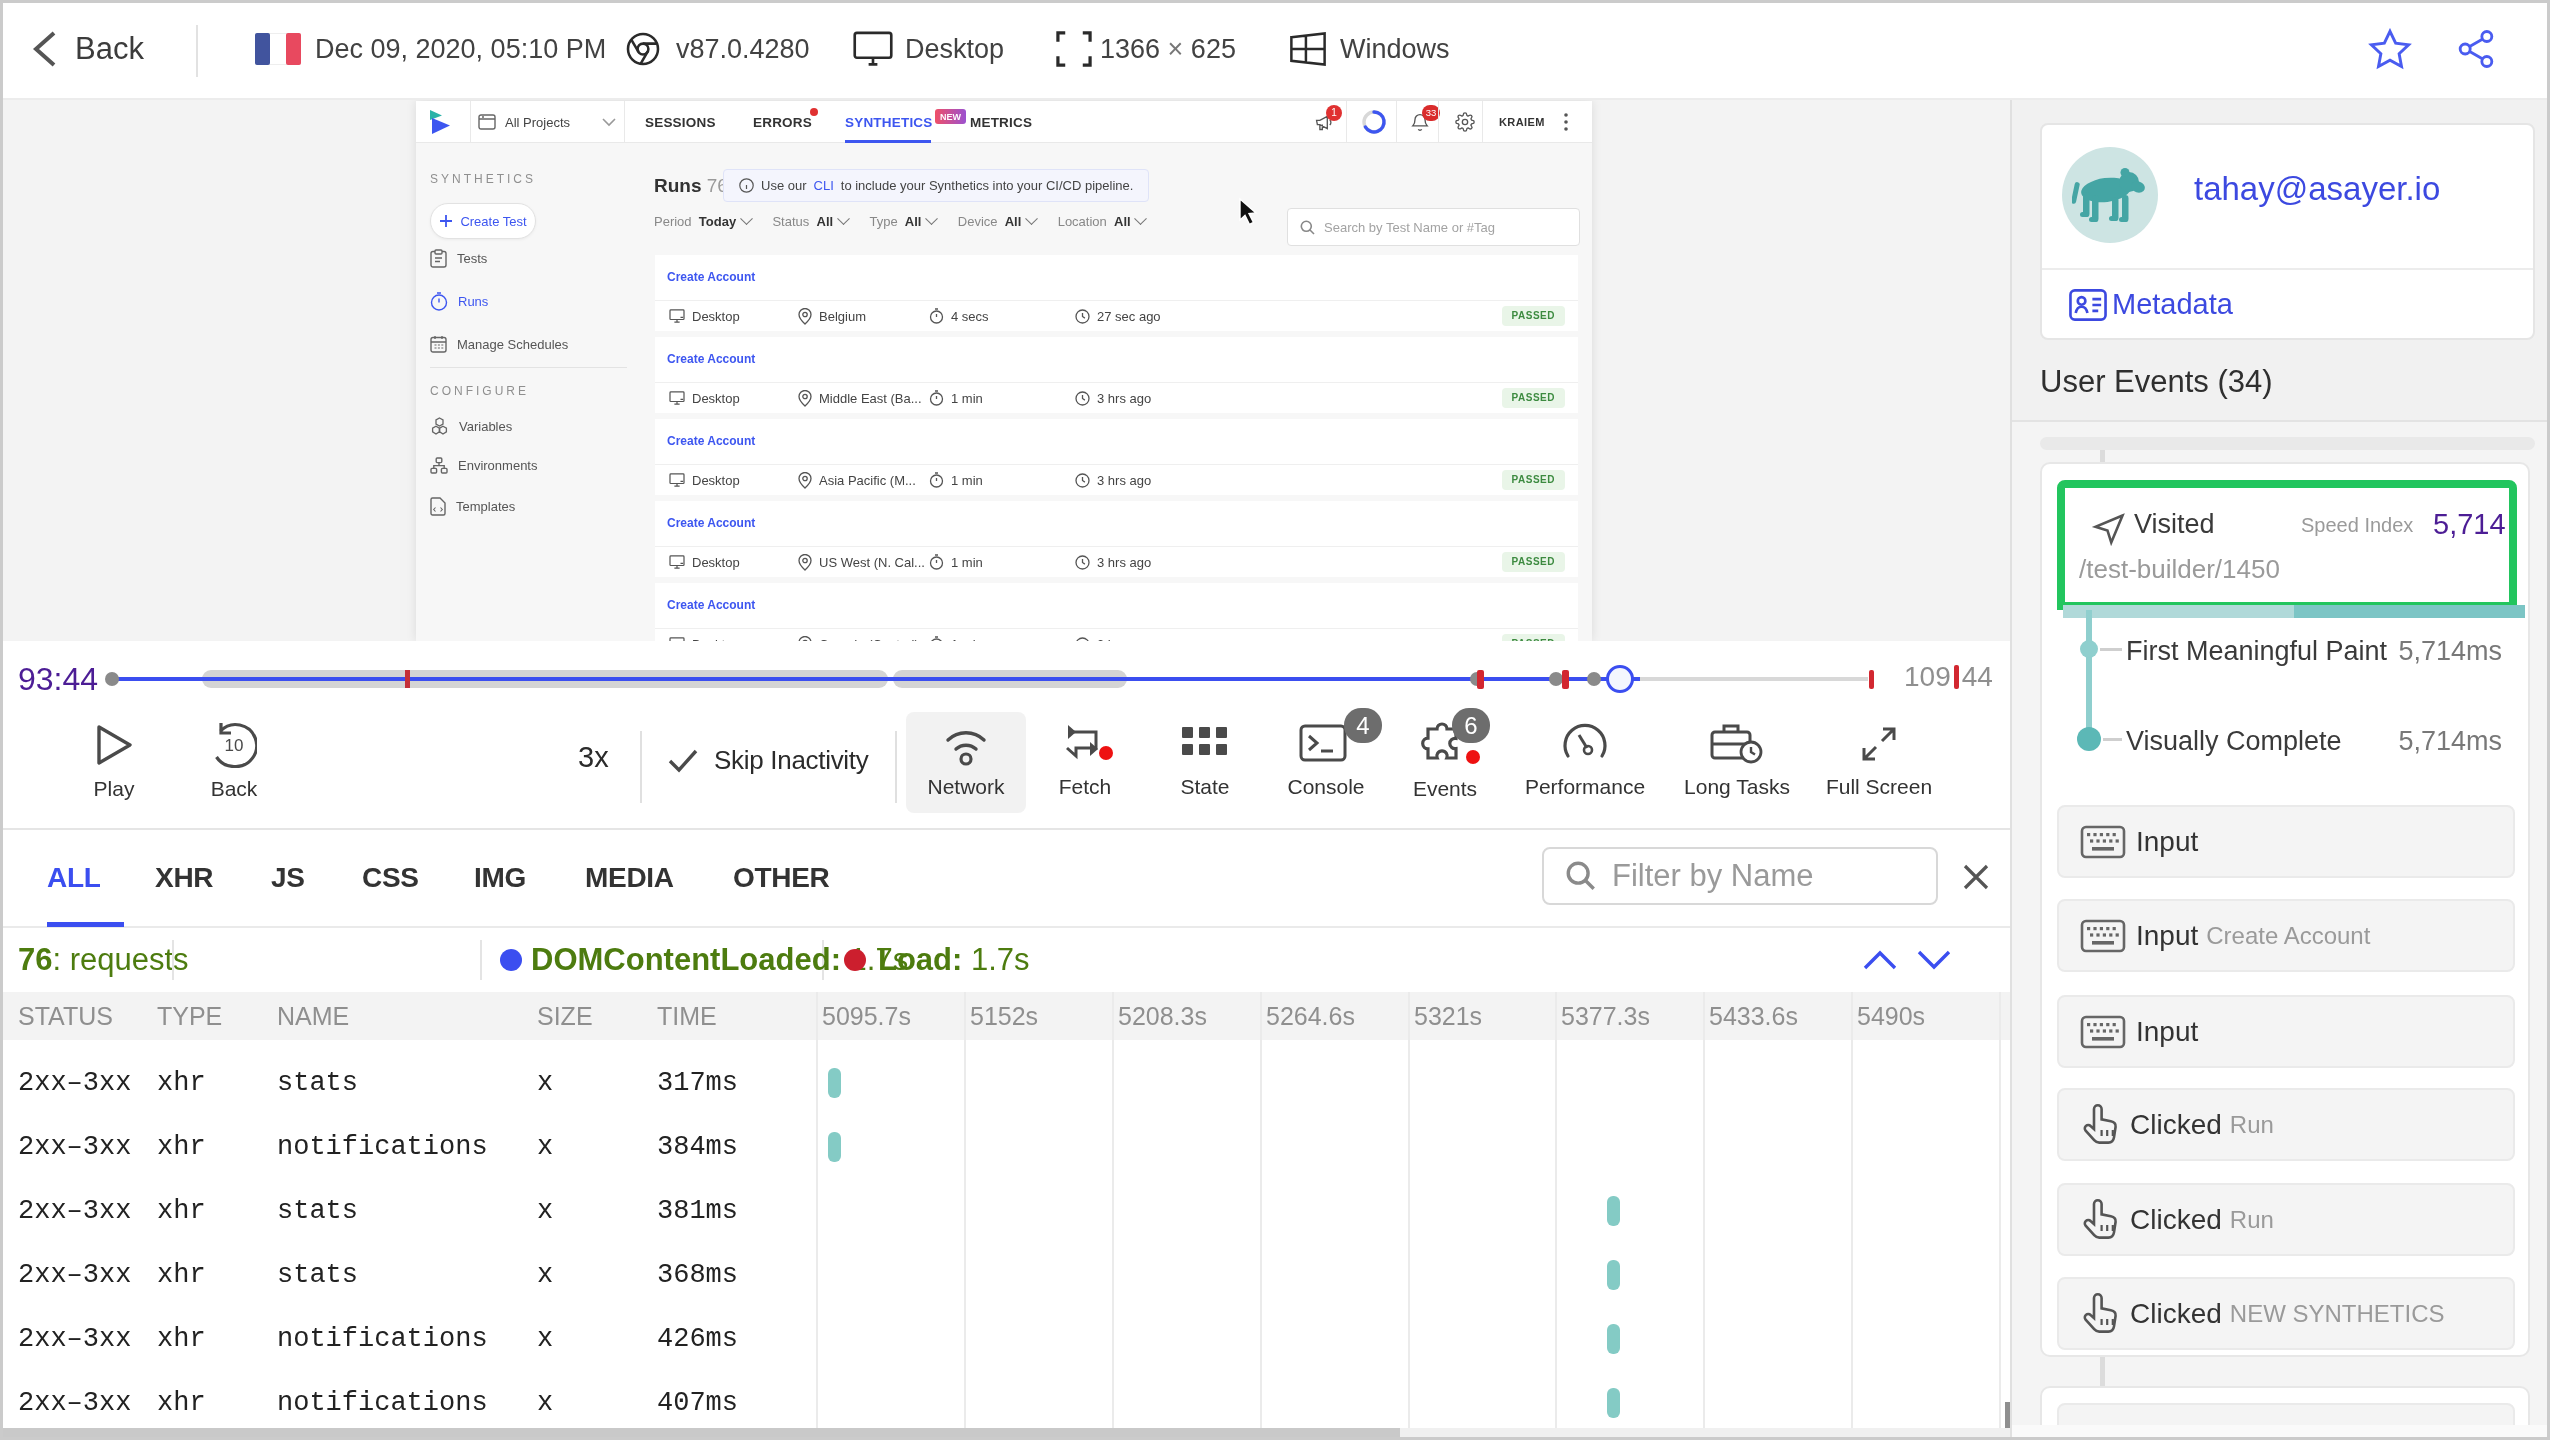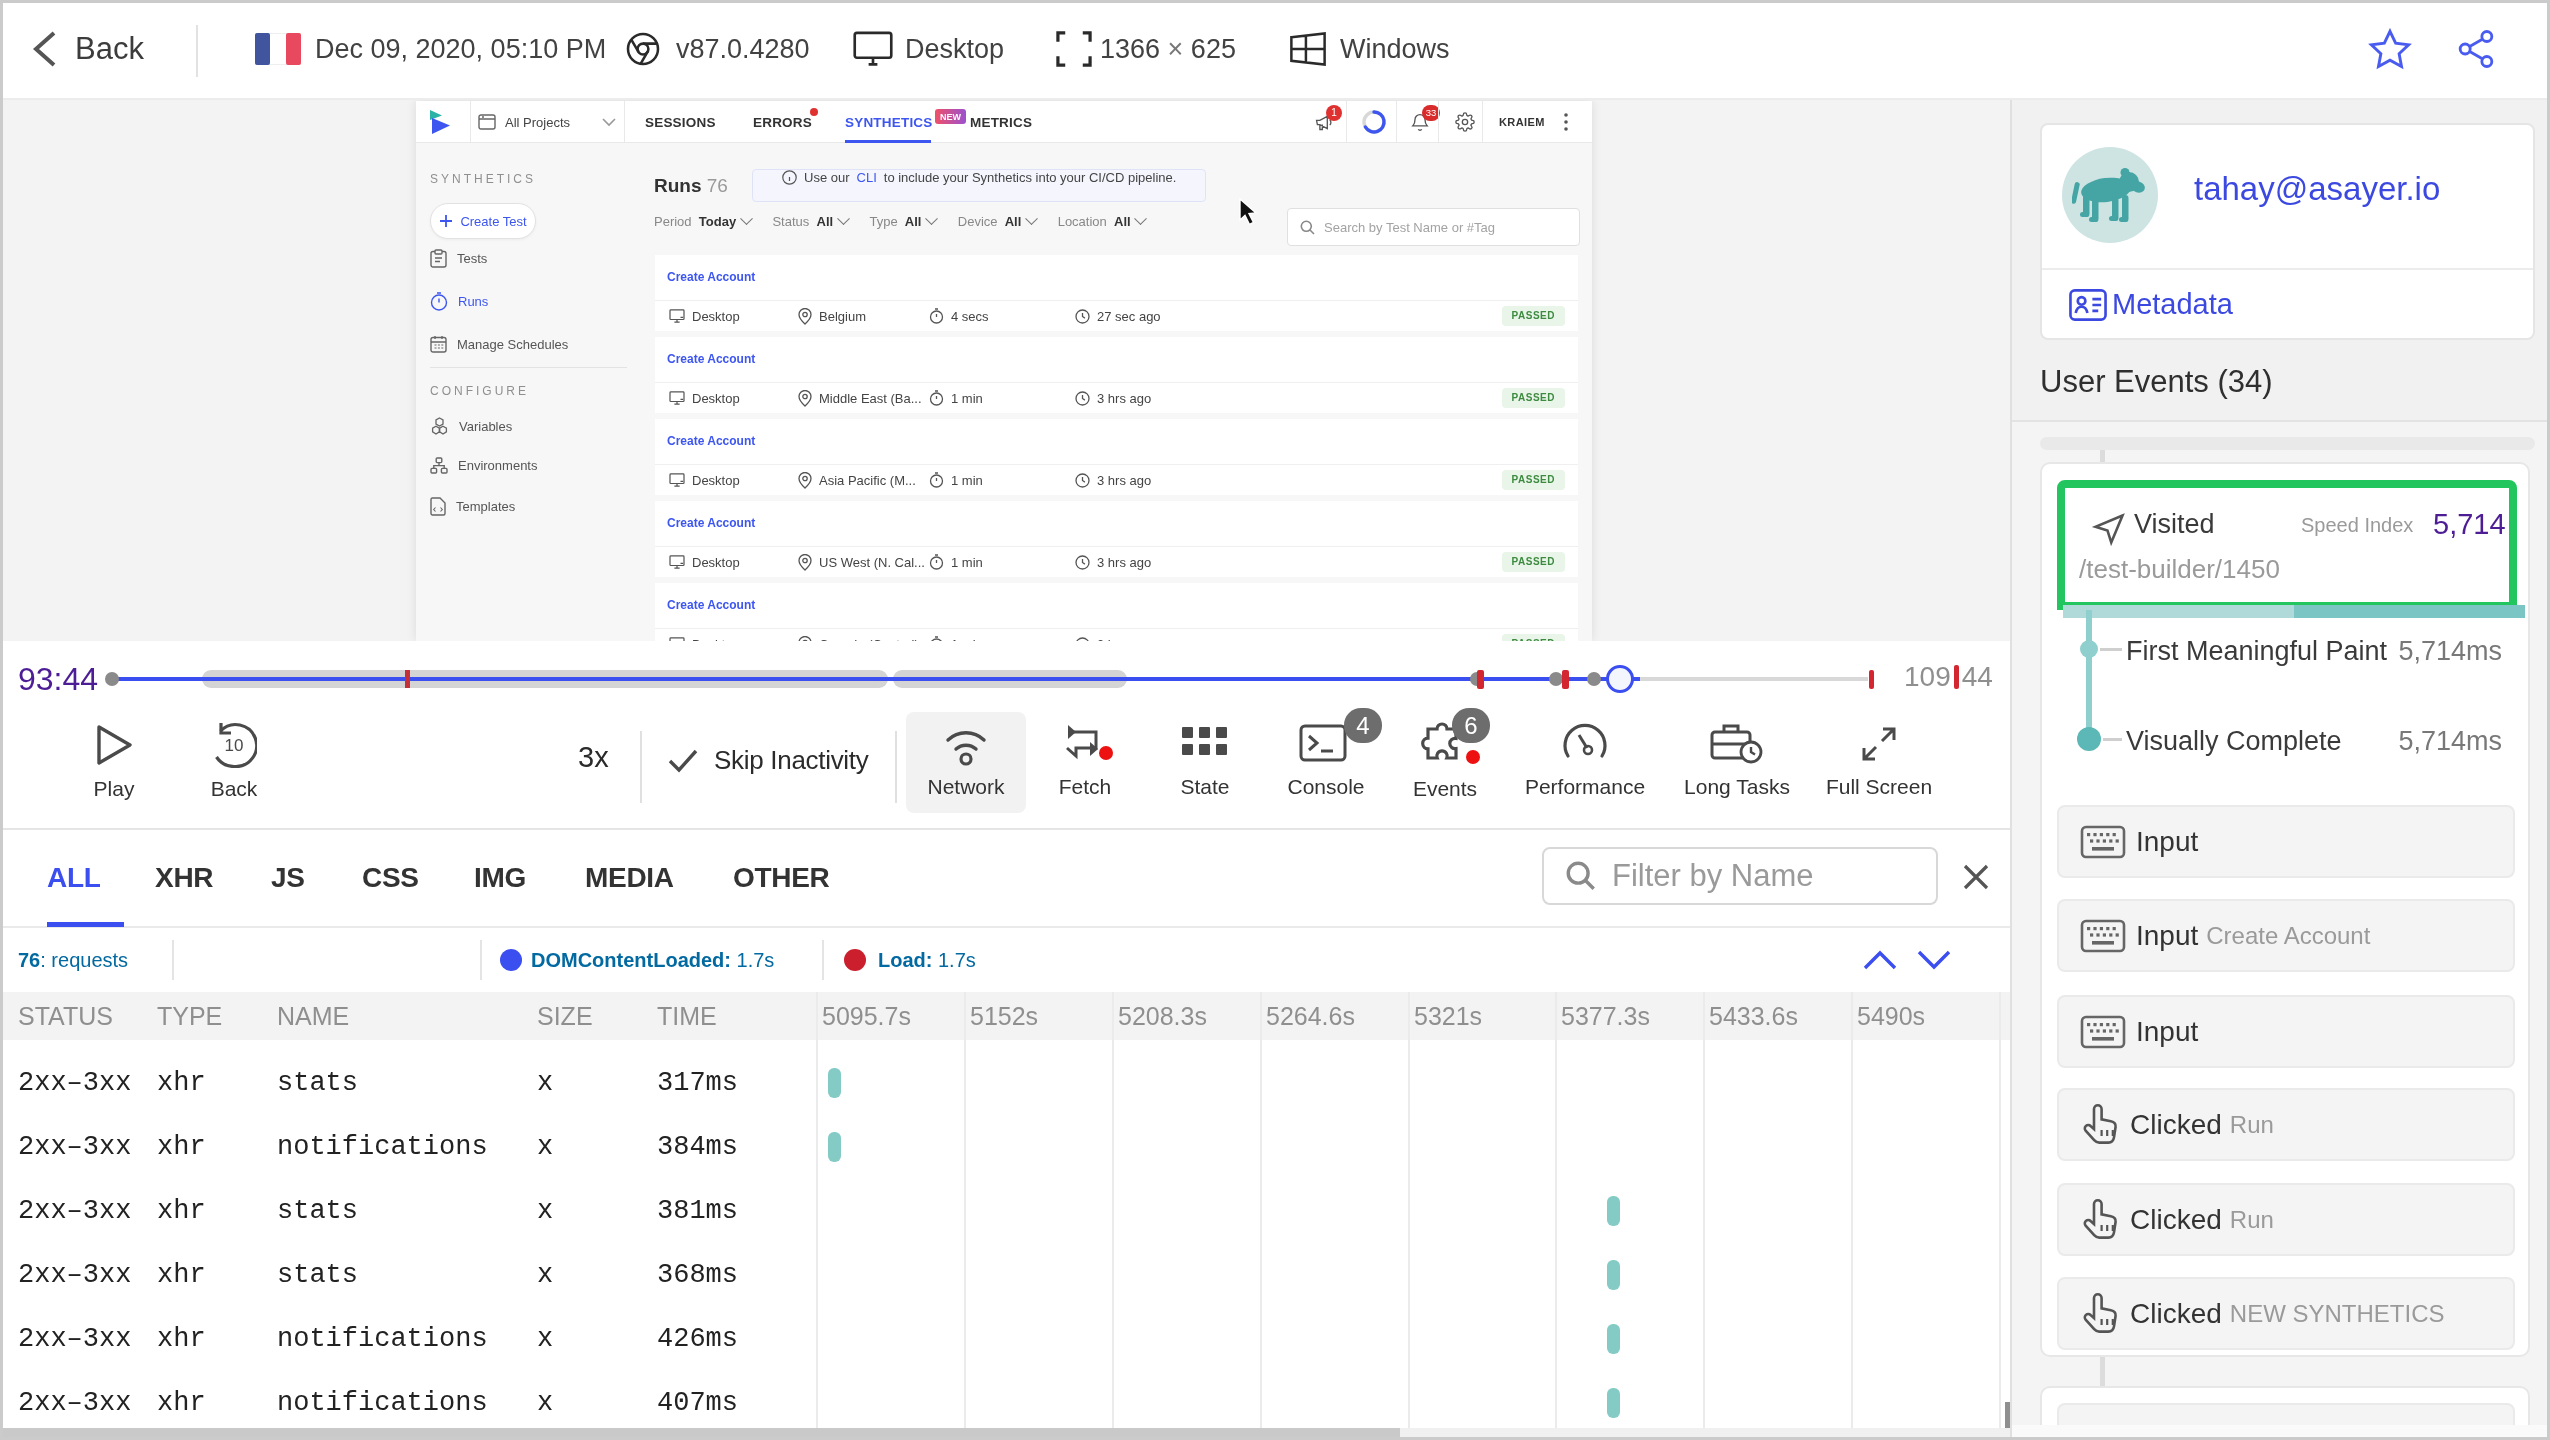--- a/index.html
+++ b/index.html
@@ -37,21 +37,21 @@
 
 #player { position:absolute; left:0; top:641px; width:2010px; height:187px; background:#fff; }
 .cbtn { position:absolute; text-align:center; color:#333; }
 .cbtn .lbl { font-size:21px; color:#333; margin-top:9px; white-space:nowrap; }
 .vdiv { position:absolute; top:75px; height:72px; width:2px; background:#e0e0e0; }
 
 
 #nettabs { position:absolute; left:0; top:828px; width:2010px; height:100px; background:#fff; border-top:2px solid #e5e5e5; border-bottom:2px solid #eaeaea; }
 .ntab { position:absolute; top:0; height:96px; line-height:96px; font-size:28px; font-weight:bold; color:#333; letter-spacing:-0.3px; }
 #netinfo { position:absolute; left:0; top:928px; width:2010px; height:64px; background:#fff; }
-.ninfo { position:absolute; top:0; height:64px; line-height:64px; font-size:20px; color:#0369a1; }
+.ninfo { position:absolute; top:0; height:64px; line-height:64px; font-size:31px; color:#4d7c0f; }
 .idiv { position:absolute; top:12px; height:40px; width:2px; background:#e4e4e4; }
 #nethead { position:absolute; left:0; top:992px; width:2010px; height:48px; background:#f3f3f3; }
 .hcell { position:absolute; top:0; height:48px; line-height:48px; color:#8f8f8f; font-size:25px; }
 #netrows { position:absolute; left:0; top:1040px; width:2010px; height:388px; background:#fff; overflow:hidden; }
 .nrow { position:absolute; left:0; width:2010px; height:64px; font-family:"Liberation Mono", monospace; font-size:27px; color:#222; }
 .nrow span { position:absolute; top:17px; }
 .gline { position:absolute; top:992px; width:2px; height:436px; background:#ebebeb; z-index:5; }
 .wbar { position:absolute; width:13px; height:30px; border-radius:6px; background:#84cbc5; top:17px; }
 #hscroll { position:absolute; left:0; top:1428px; width:2010px; height:12px; background:#f0f0f0; }
 #hthumb { position:absolute; left:0; top:0; width:1400px; height:12px; background:#c9c9c9; }
@@ -241,21 +241,21 @@
         </svg>Environments
   </div>
   <div class="sideitem" style="top:396px;">
     <svg width="16" height="19" viewBox="0 0 16 19" fill="none" stroke="#666" stroke-width="1.4">
           <path d="M1 2.5A1.5 1.5 0 012.5 1H10l5 5v10.5a1.5 1.5 0 01-1.5 1.5h-11A1.5 1.5 0 011 16.5z"></path>
           <path d="M5.5 10.5l-1.8 2 1.8 2M10.5 10.5l1.8 2-1.8 2" stroke-width="1.1"></path>
         </svg>Templates
   </div>
 
   <div class="abs" style="left:238px; top:74px; font-size:19px; font-weight:bold; color:#333;">Runs <span style="color:#9a9a9a; font-weight:normal;">76</span></div>
-  <div class="abs" style="left:336px; top:68px; height:33px; background:#f4f5fd; border:1px solid #dfe3f8; border-radius:4px; display:flex; padding:0 29px; font-size:13px; color:#444; gap:7px;">
+  <div class="abs" style="left:307px; top:68px; height:33px; background:#f4f5fd; border:1px solid #dfe3f8; border-radius:4px; display:flex; align-items:center; padding:0 15px; font-size:13px; color:#444; gap:7px;">
     <svg width="15" height="15" viewBox="0 0 15 15" fill="none" stroke="#555" stroke-width="1.2">
           <circle cx="7.5" cy="7.5" r="6.7"></circle>
           <path d="M7.5 7v4M7.5 4.4v.2"></path>
         </svg>
     Use our <span style="color:#3d56f0;">CLI</span> to include your Synthetics into your CI/CD pipeline.
   </div>
   <div class="abs" style="left:238px; top:113px; font-size:13px; color:#888; width:700px;">
     Period&nbsp; <b style="color:#333;">Today</b> <span class="fchev"></span> &nbsp;&nbsp;&nbsp;&nbsp;&nbsp;Status&nbsp; <b style="color:#333;">All</b> <span class="fchev"></span> &nbsp;&nbsp;&nbsp;&nbsp;&nbsp;Type&nbsp; <b style="color:#333;">All</b> <span class="fchev"></span> &nbsp;&nbsp;&nbsp;&nbsp;&nbsp;Device&nbsp; <b style="color:#333;">All</b> <span class="fchev"></span> &nbsp;&nbsp;&nbsp;&nbsp;&nbsp;Location&nbsp; <b style="color:#333;">All</b> <span class="fchev"></span>
   </div>
   <div class="abs" style="left:871px; top:107px; width:293px; height:38px; background:#fff; border:1px solid #e0e0e0; border-radius:4px; display:flex; align-items:center; padding:0 12px; gap:9px; color:#a3a3a3; font-size:13px;">

